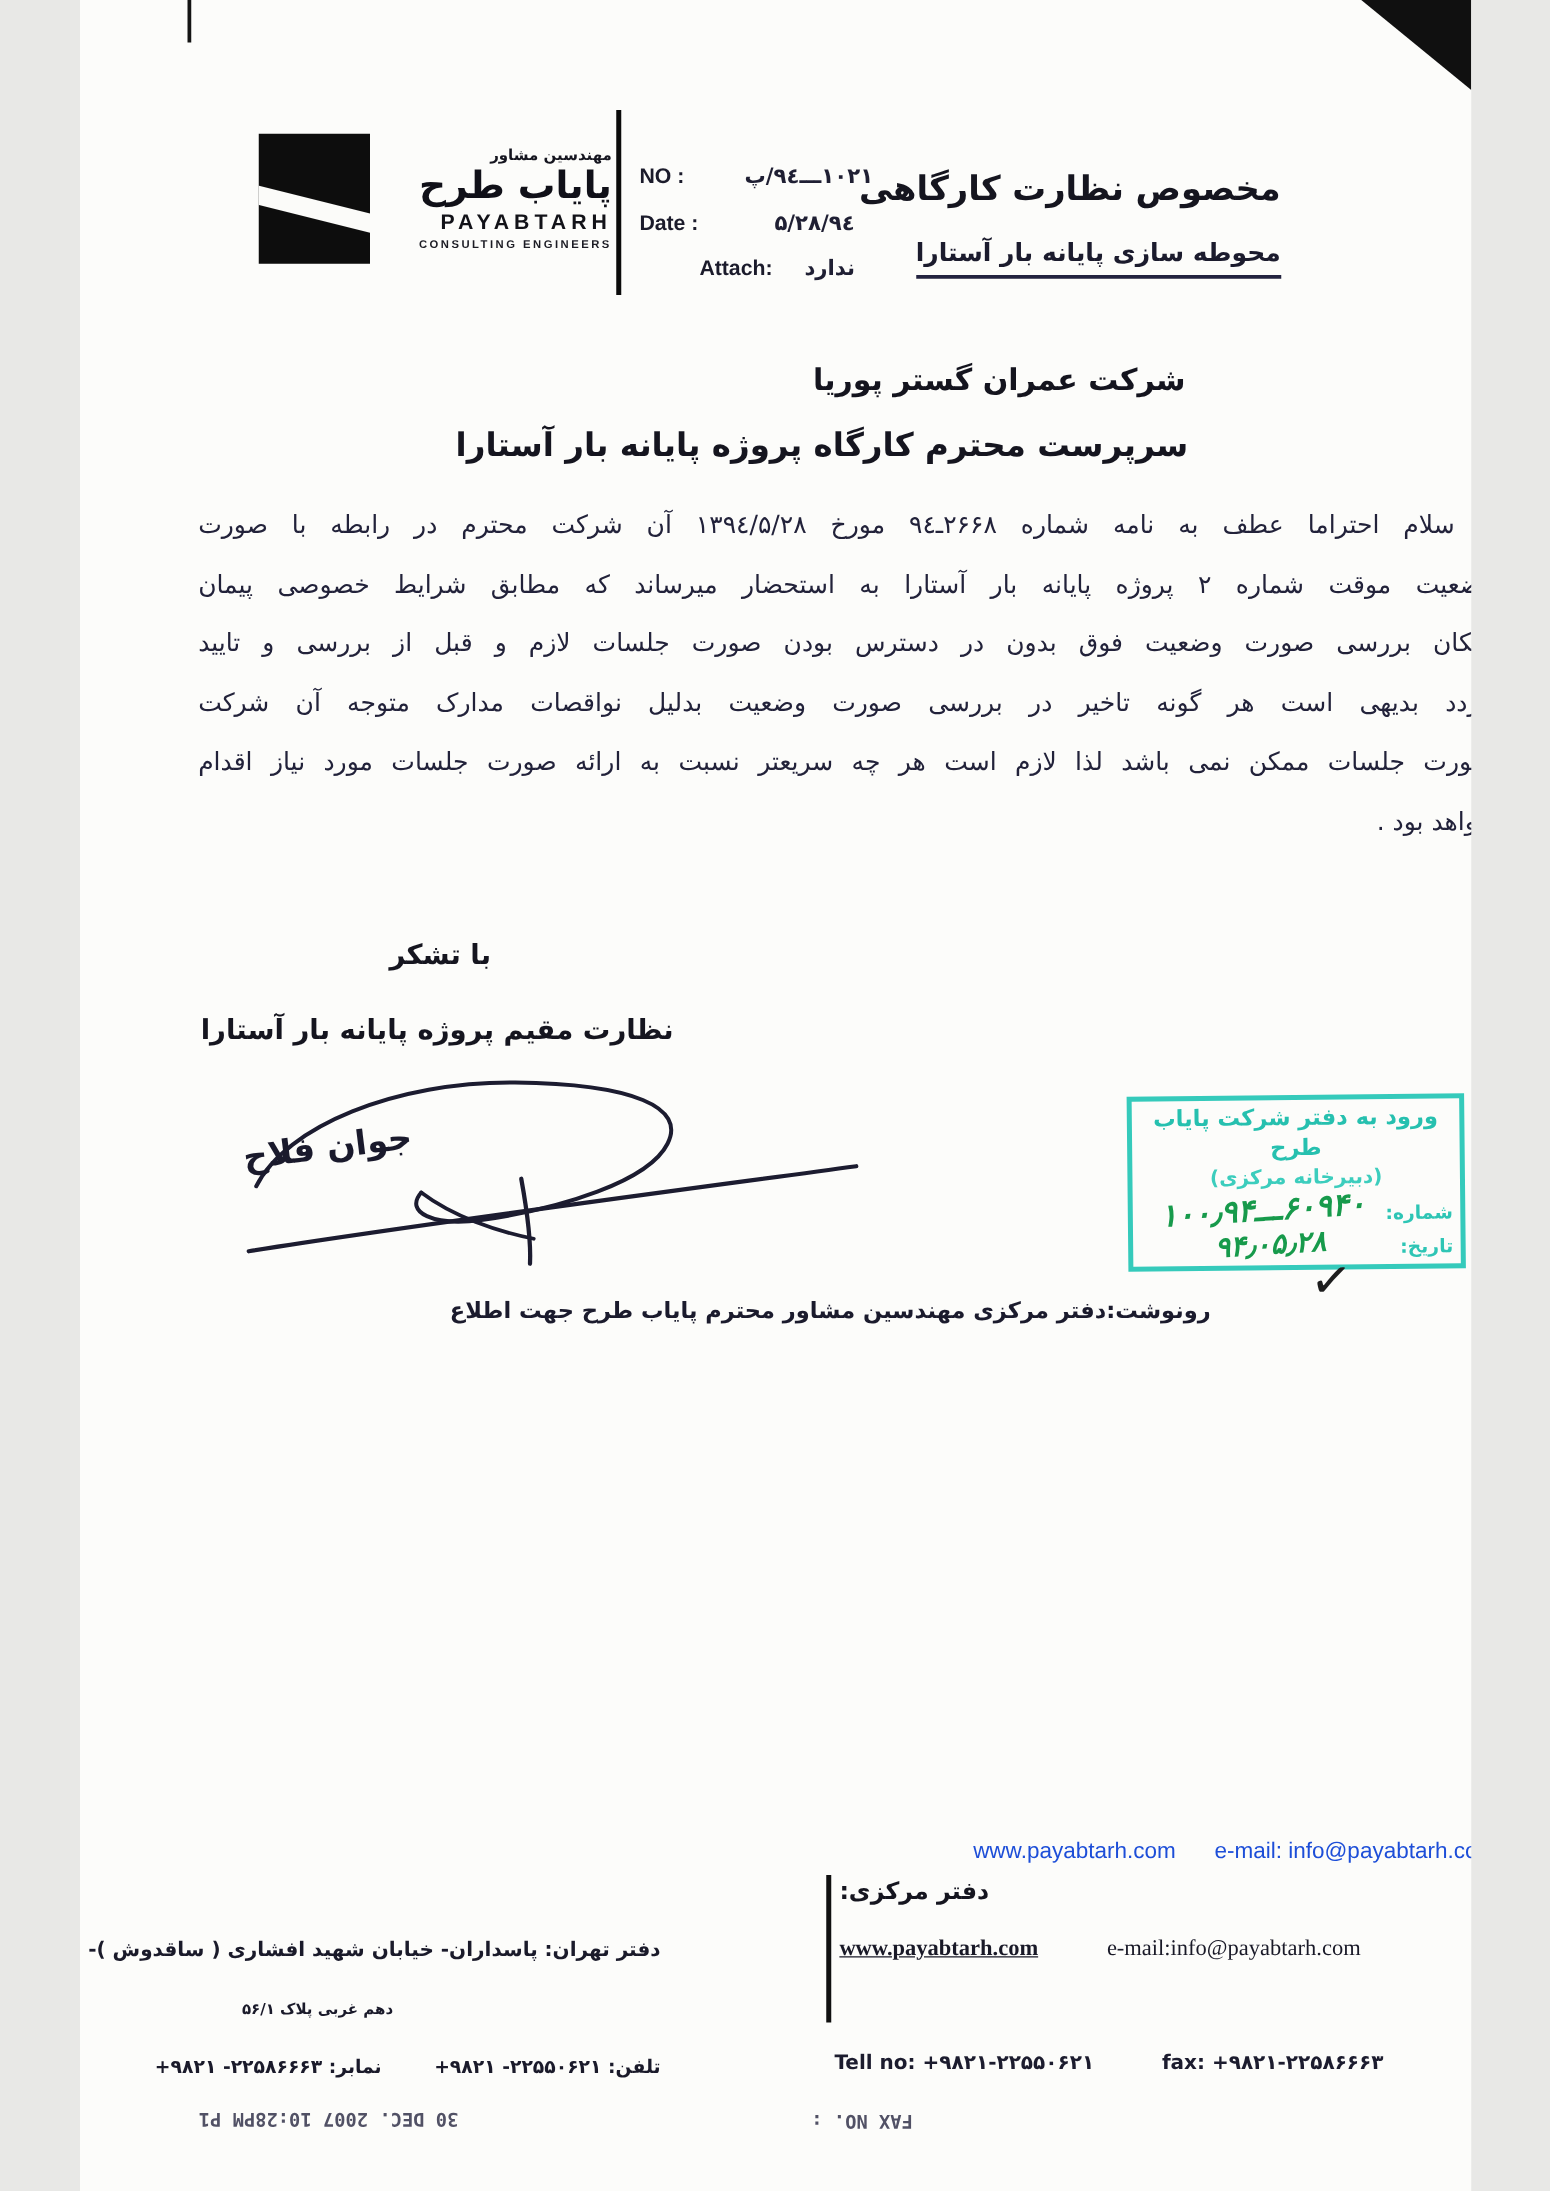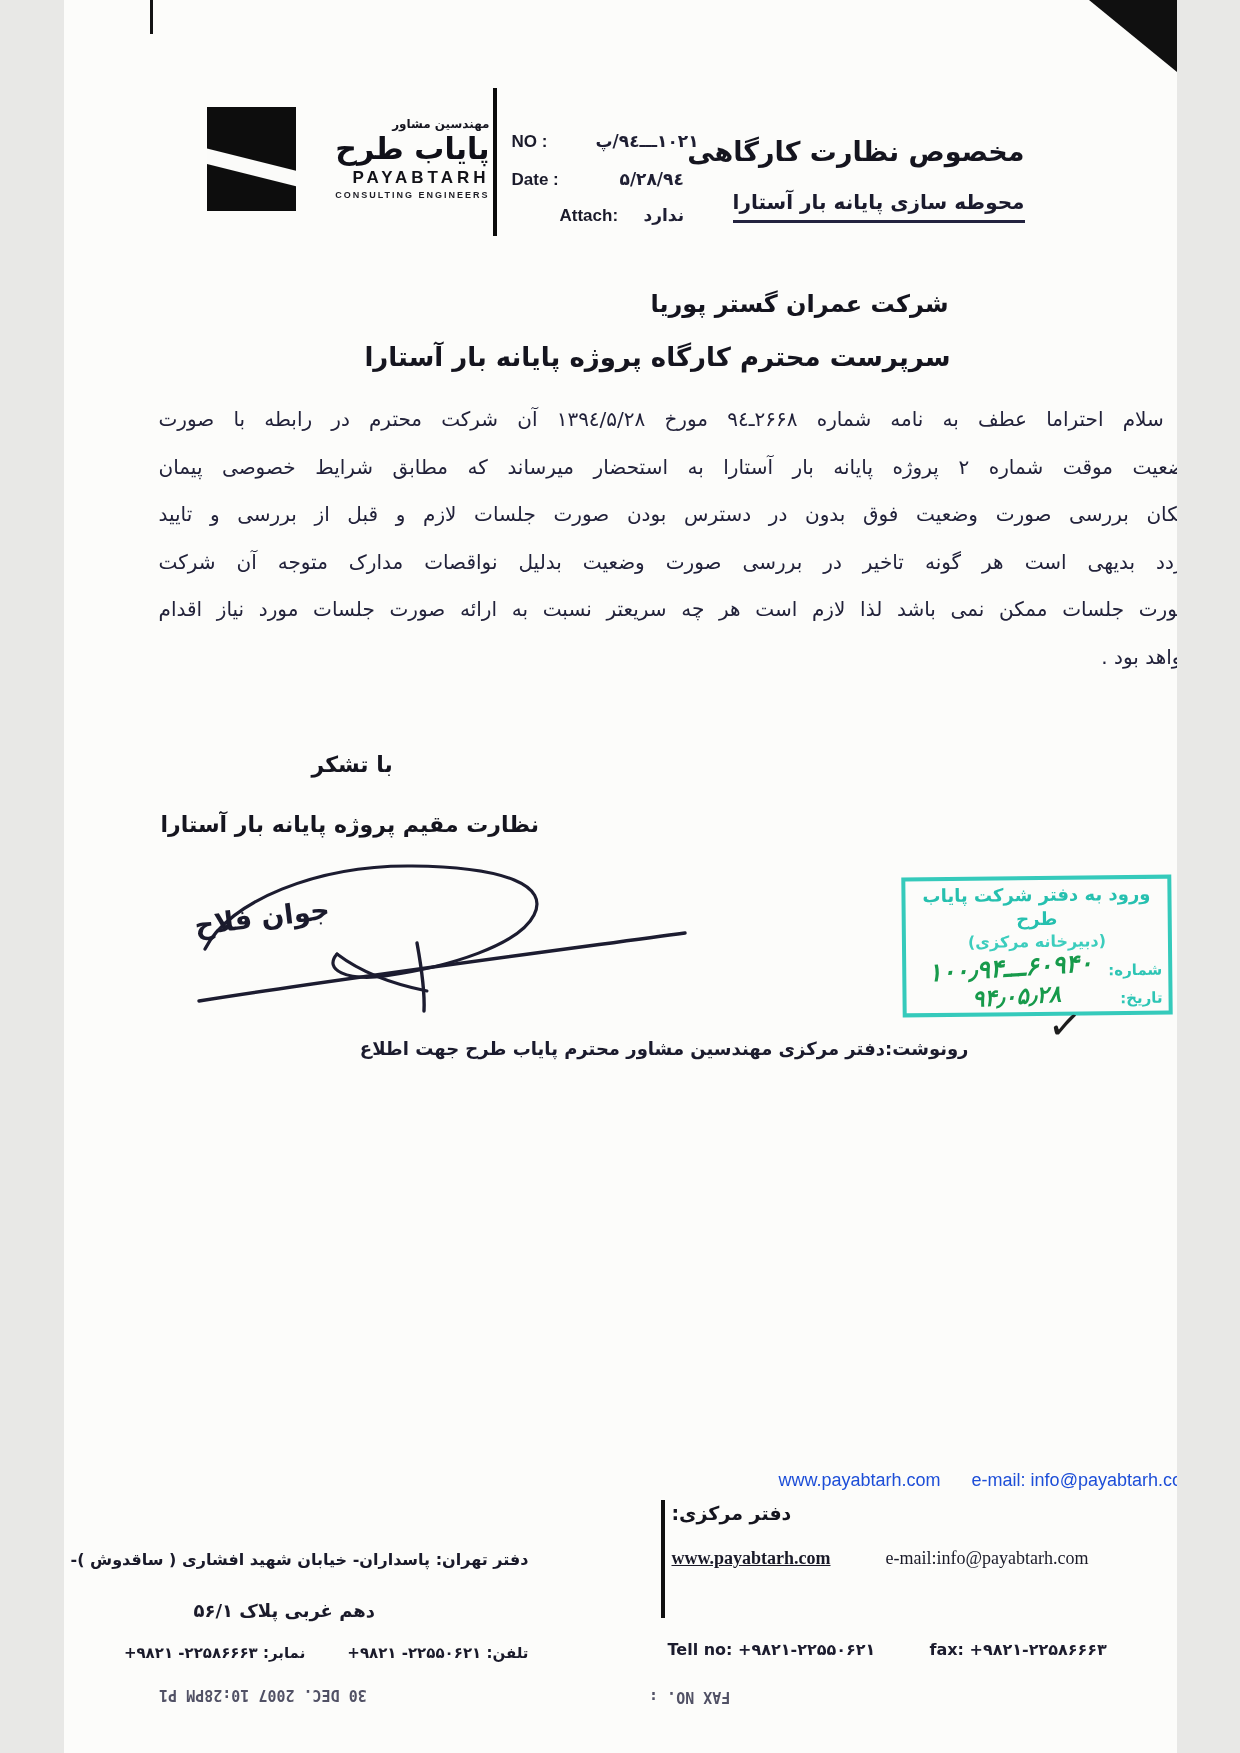--- a/index.html
+++ b/index.html
@@ -61,21 +61,21 @@
   .cc-line{right:208px;top:1038px;font-size:18px;font-weight:bold;color:#1b1b2d;}
 
   .footer-top{left:715px;top:1470px;font-size:18px;color:#1d4ed8;font-family:Liberation Sans, sans-serif;}
   .footer-top span{margin-right:26px;}
   .footer-divider{left:597px;top:1500px;width:4px;height:118px;background:#101010;}
   .f-head-office{left:608px;top:1502px;font-size:19px;font-weight:bold;color:#15151f;}
   .f-url{left:608px;top:1548px;font-size:18px;color:#191927;font-family:"Liberation Serif",serif;
          text-decoration:underline;font-weight:bold;}
   .f-email{left:822px;top:1548px;font-size:18px;color:#191927;font-family:"Liberation Serif",serif;}
   .f-addr1{right:648px;top:1550px;font-size:16px;font-weight:bold;color:#1a1a2a;}
-  .f-addr2{left:130px;top:1600px;font-size:18px;font-weight:bold;color:#1a1a2a;}
+  .f-addr2{left:130px;top:1600px;font-size:12px;font-weight:bold;color:#1a1a2a;}
   .f-phones{right:648px;top:1644px;display:flex;direction:rtl;gap:42px;font-size:15px;font-weight:bold;color:#1a1a2a;}
   .f-tell{left:604px;top:1640px;font-size:16px;color:#1c1c2e;font-weight:bold;}
   .f-fax{left:866px;top:1640px;font-size:16px;color:#1c1c2e;font-weight:bold;}
   .ltr{direction:ltr;unicode-bidi:isolate;}
 
   .fax-rot{font-family:"DejaVu Sans Mono",monospace;font-size:15px;font-weight:bold;color:#34344c;
            transform:rotate(180deg);opacity:.85;white-space:nowrap;}
   .fax-left{left:95px;top:1686px;}
   .fax-center{left:585px;top:1688px;}
   .fax-right{left:1122px;top:1684px;}

